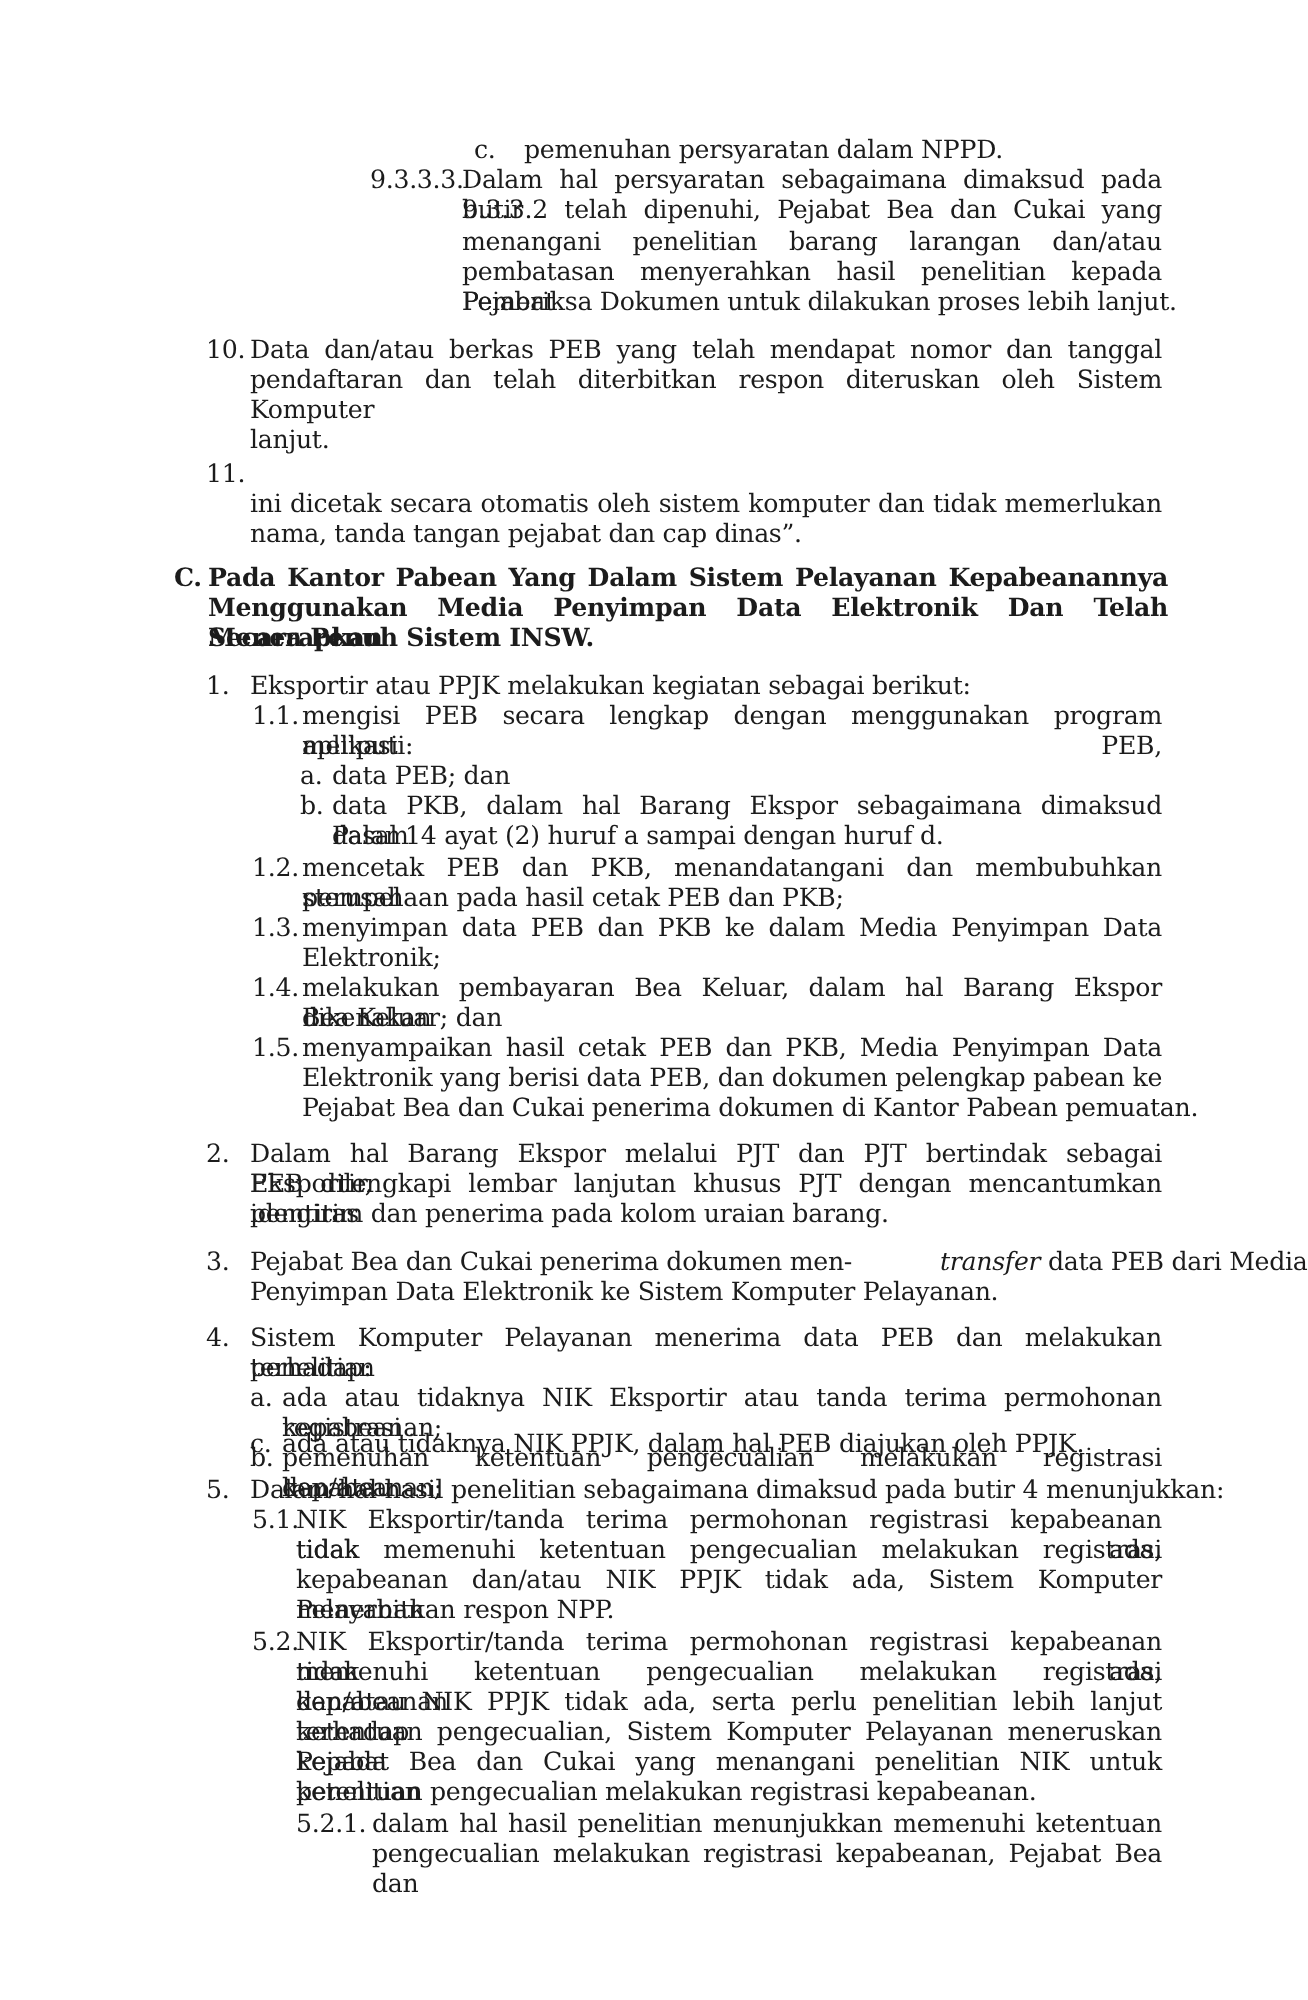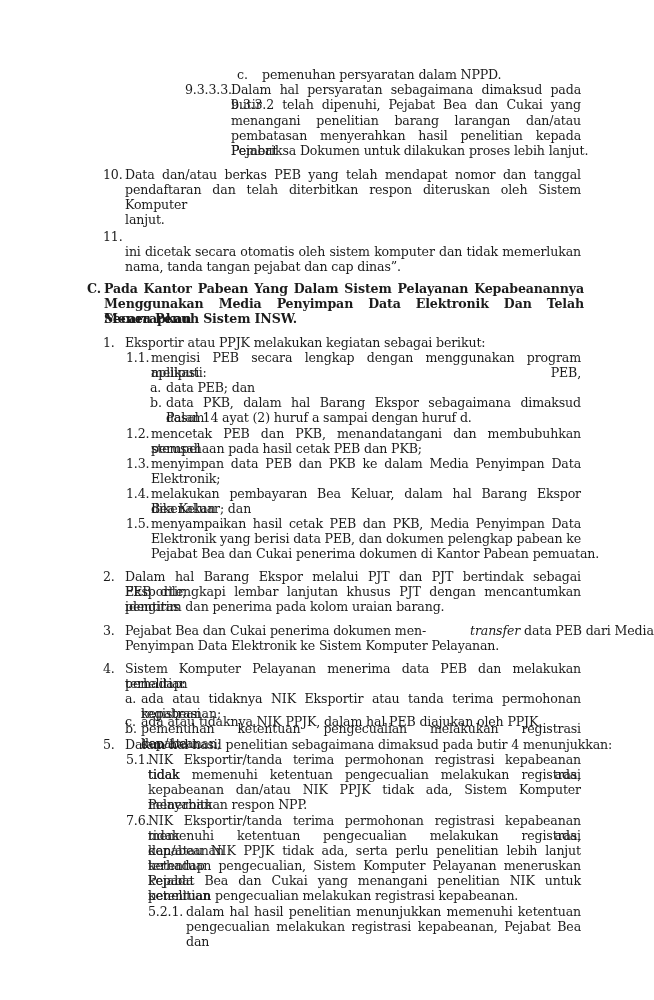--- a/index.html
+++ b/index.html
@@ -100,21 +100,21 @@
 
   <span class="num" style="left:103px;top:737px;">5.</span>
   <span class="ln" style="left:125px;top:737px;">Dalam hal hasil penelitian sebagaimana dimaksud pada butir 4 menunjukkan:</span>
 
   <span class="num" style="left:126px;top:752px;">5.1.</span>
   <span class="ln j" style="left:148px;top:752px;width:433px;">NIK Eksportir/tanda terima permohonan registrasi kepabeanan tidak ada,</span>
   <span class="ln j" style="left:148px;top:767px;width:433px;">tidak memenuhi ketentuan pengecualian melakukan registrasi</span>
   <span class="ln j" style="left:148px;top:782px;width:433px;">kepabeanan dan/atau NIK PPJK tidak ada, Sistem Komputer Pelayanan</span>
   <span class="ln" style="left:148px;top:797px;">menerbitkan respon NPP.</span>
 
-  <span class="num" style="left:126px;top:813px;">7.6.</span>
+  <span class="num" style="left:126px;top:813px;">5.2.</span>
   <span class="ln j" style="left:148px;top:813px;width:433px;">NIK Eksportir/tanda terima permohonan registrasi kepabeanan tidak ada,</span>
   <span class="ln j" style="left:148px;top:843px;width:433px;">dan/atau NIK PPJK tidak ada, serta perlu penelitian lebih lanjut terhadap</span>
   <span class="ln j" style="left:148px;top:828px;width:433px;">memenuhi ketentuan pengecualian melakukan registrasi kepabeanan</span>
   <span class="ln j" style="left:148px;top:858px;width:433px;">ketentuan pengecualian, Sistem Komputer Pelayanan meneruskan kepada</span>
   <span class="ln" style="left:148px;top:888px;">ketentuan pengecualian melakukan registrasi kepabeanan.</span>
   <span class="ln j" style="left:148px;top:873px;width:433px;">Pejabat Bea dan Cukai yang menangani penelitian NIK untuk penelitian</span>
 
   <span class="num" style="left:148px;top:904px;">5.2.1.</span>
   <span class="ln j" style="left:186px;top:904px;width:395px;">dalam hal hasil penelitian menunjukkan memenuhi ketentuan</span>
   <span class="ln j" style="left:186px;top:919px;width:395px;">pengecualian melakukan registrasi kepabeanan, Pejabat Bea dan</span>

